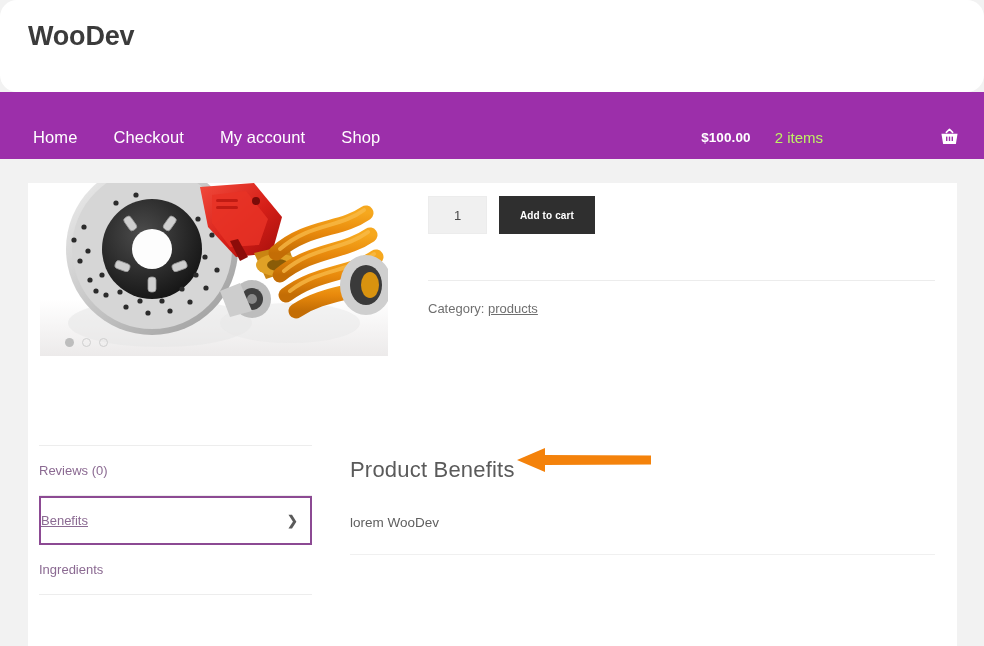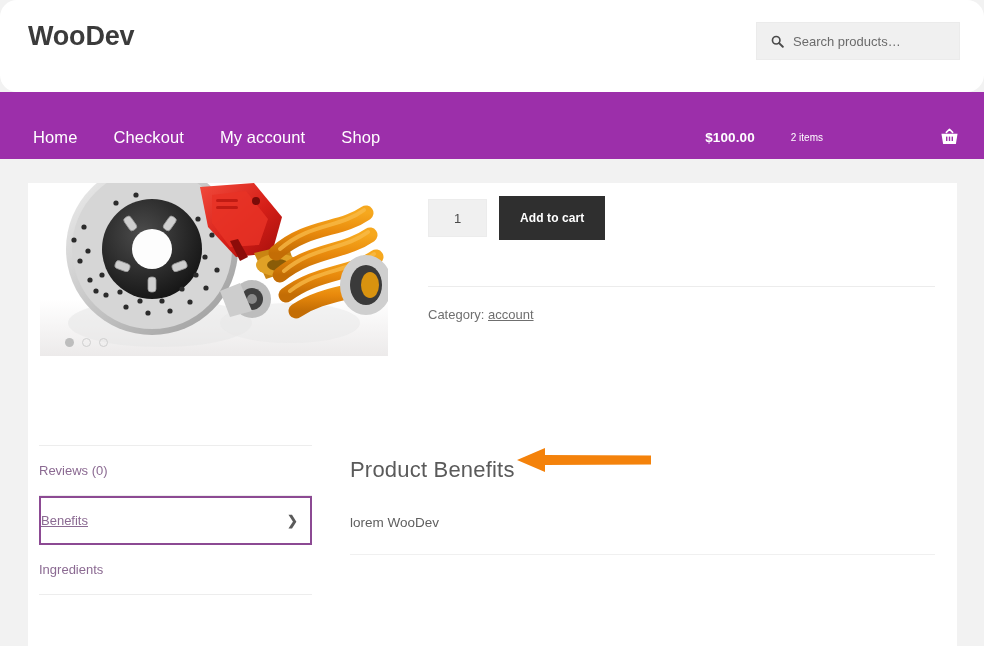--- a/index.html
+++ b/index.html
@@ -110,23 +110,23 @@
     align-items: center;
     gap: 16px;
   }
   .cart-total {
     color: #ffffff;
     font-size: 13.5px;
     font-weight: bold;
     letter-spacing: 0.1px;
   }
   .cart-count {
-    color: #ffffff;
-    font-size: 10px;
-    margin-left: 20px;
+    color: #bef264;
+    font-size: 15px;
+    margin-left: 8px;
   }
   .cart-icon {
     margin-left: 100px;
     width: 21px;
     height: 21px;
     display: block;
   }
 
   
   .page-wrap {
@@ -188,27 +188,27 @@
     background: #f0f0f0;
     border: 1px solid #ececec;
     box-sizing: border-box;
     text-align: center;
     font-family: "Liberation Sans", sans-serif;
     font-size: 13px;
     color: #4a4a4a;
     outline: none;
   }
   .add-to-cart {
-    height: 44px;
+    height: 38px;
     padding: 0 21px;
     background: #2f2f2f;
     color: #ffffff;
     border: none;
     font-family: "Liberation Sans", sans-serif;
-    font-size: 12px;
+    font-size: 10px;
     font-weight: bold;
     cursor: pointer;
     letter-spacing: 0.1px;
   }
   .meta-divider {
     margin-top: 46px;
     width: 507px;
     height: 1px;
     background: #ececec;
   }
@@ -309,27 +309,20 @@
 </style>
 </head>
 <body>
 
 <div class="site-header">
 
   <div class="brand">
     <div class="site-title">WooDev</div>
   </div>
 
-  <div class="search-box">
-    <svg class="search-icon" viewBox="0 0 16 16">
-      <circle cx="6.4" cy="6.4" r="4.6" fill="none" stroke="#4a4a4a" stroke-width="2"></circle>
-      <line x1="10" y1="10" x2="14.5" y2="14.5" stroke="#4a4a4a" stroke-width="2.4" stroke-linecap="round"></line>
-    </svg>
-    <input class="search-input" type="text" placeholder="Search products…" style="">
-  </div>
 
 </div>
 
 <div class="main-nav">
 
   <div class="nav-links">
     <a class="nav-link" href="#">Home</a>
     <a class="nav-link" href="#">Checkout</a>
     <a class="nav-link" href="#">My account</a>
     <a class="nav-link" href="#">Shop</a>
@@ -468,21 +461,21 @@
   <div class="purchase-col">
     <div class="qty-row">
       <input class="qty-input" type="text" value="1" style="">
       <button class="add-to-cart">Add to cart</button>
     </div>
 
     <div class="meta-divider"></div>
 
     <div class="product-meta">
       <span>Category:</span>
-      <a href="#">account</a>
+      <a href="#">products</a>
     </div>
   </div>
 
   <div class="tabs-col">
     <div class="tabs-top-rule"></div>
 
     <div class="tab-item">
       <span class="tab-label">Reviews (0)</span>
     </div>
 

